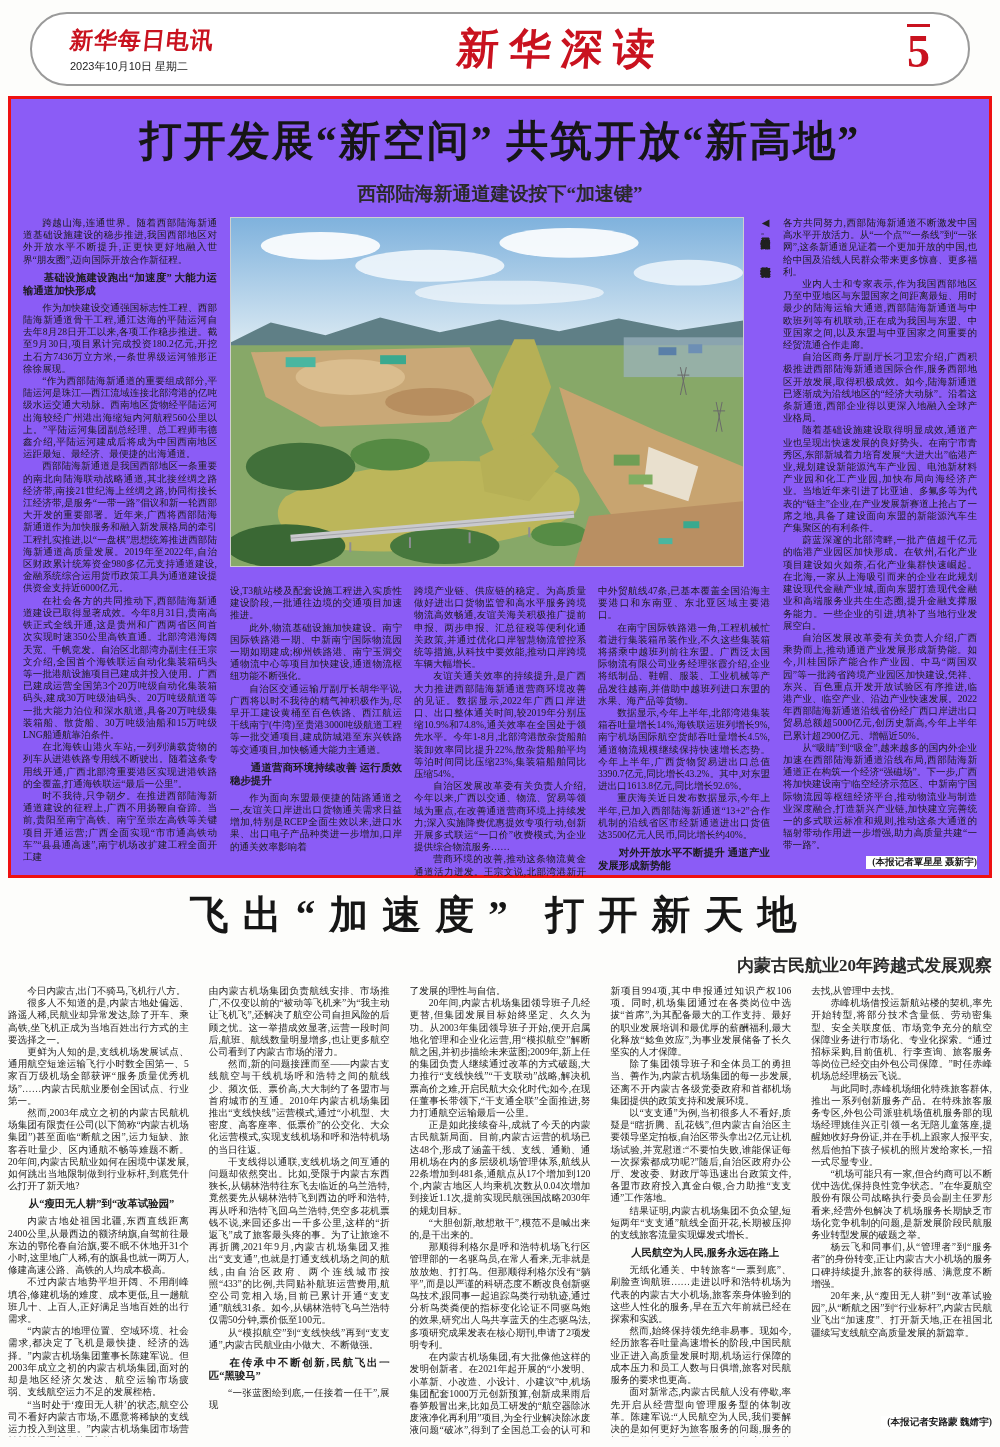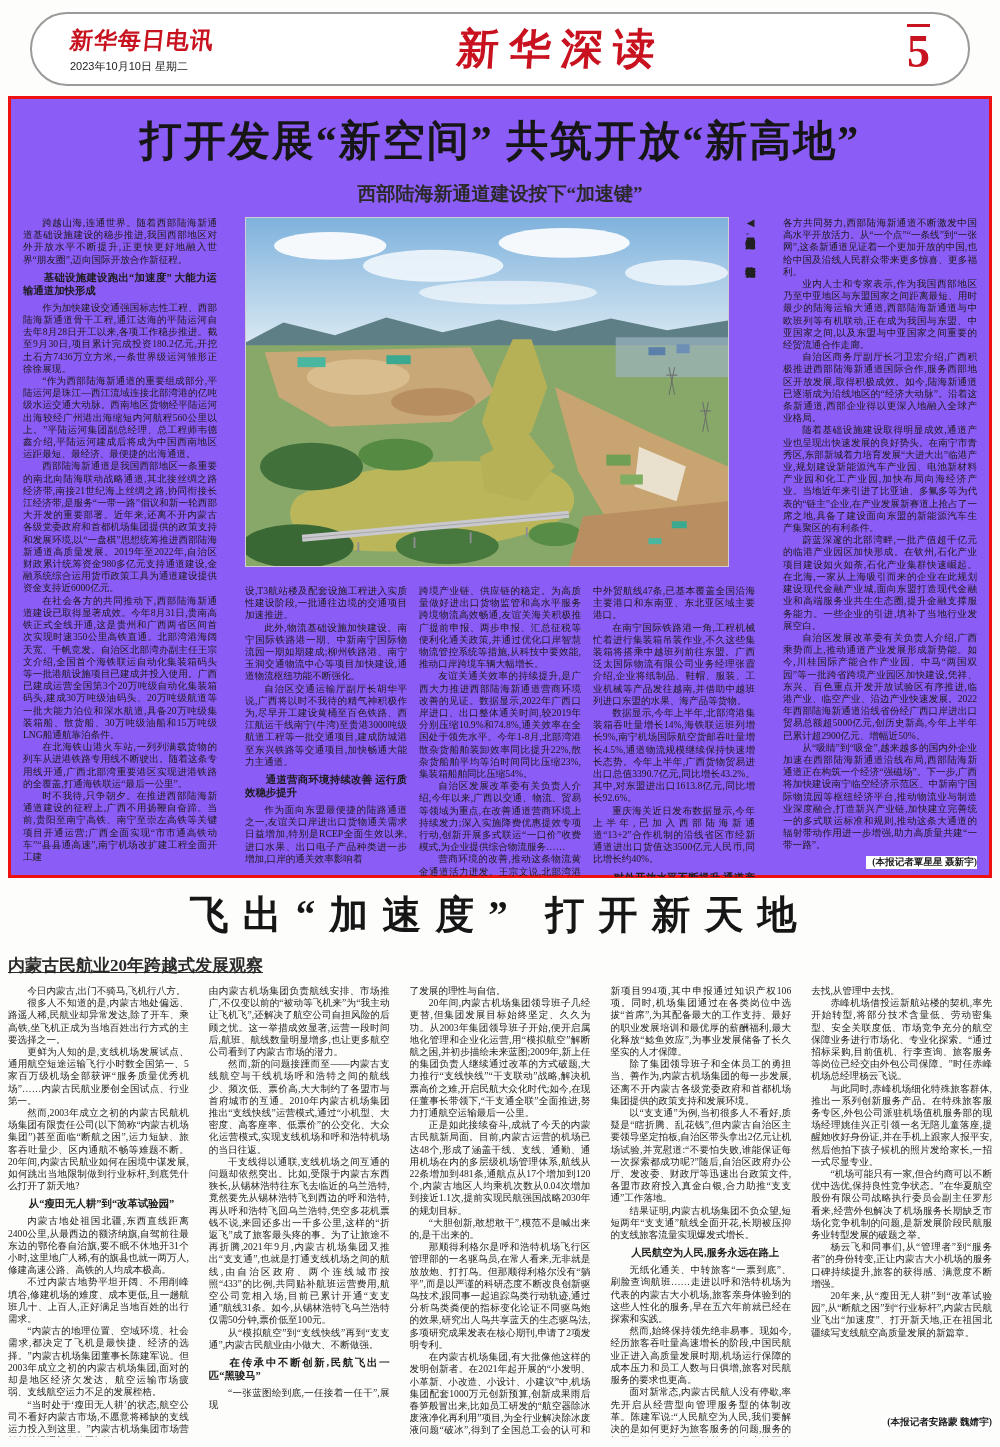--- a/index.html
+++ b/index.html
@@ -10,33 +10,33 @@
             display:flex;align-items:center;justify-content:space-between;padding:0 38px;background:#fff;}
   .mh-left{display:flex;flex-direction:column;gap:3px;}
   .mh-logo{color:#c9121f;font-weight:bold;font-size:23px;letter-spacing:1px;transform:skewX(-6deg);}
   .mh-date{font-size:11px;color:#222;font-family:"Liberation Sans",sans-serif;}
   .mh-section{color:#c9121f;font-weight:bold;font-size:42px;letter-spacing:10px;transform:skewX(-4deg);}
   .mh-page{color:#c9121f;font-weight:bold;font-size:46px;line-height:1;border-top:3px solid #c9121f;padding-top:2px;}
   
   .a1-box{margin:10px 8px 0;border:3px solid #ee1111;background:#8b5cf6;padding:8px 12px 8px;height:782px;box-sizing:border-box;}
   .a1-headline{text-align:center;font-size:42px;font-weight:bold;color:#161616;letter-spacing:2px;margin:6px 0 0;}
   .a1-subtitle{text-align:center;font-size:19px;color:#2a2a2a;margin:12px 0 10px;font-weight:bold;}
-  .a1-body{display:flex;gap:28px;height:660px;}
+  .a1-body{display:flex;gap:13px;height:660px;}
   .colnar{width:194px;flex:none;overflow:hidden;position:relative;}
   .a1-mid{flex:1;display:flex;flex-direction:column;min-width:0;}
   .photo-row{display:flex;height:350px;flex:none;}
   .photo-svg{flex:1;min-width:0;border:1px solid #cfcfcf;}
   .photo-cap{width:22px;flex:none;writing-mode:vertical-rl;font-size:10px;line-height:1.05;color:#222;padding-left:4px;}
   .photo-credit{margin-top:16px;font-weight:bold;}
   .mid-cols{display:flex;gap:12px;margin-top:18px;height:298px;overflow:hidden;justify-content:space-between;}
   .mid-col{flex:1;overflow:hidden;min-width:0;}
   
   .a2{margin:10px 8px 0;}
   .a2-headline{text-align:center;font-size:39px;font-weight:bold;color:#161616;letter-spacing:14px;margin:0;}
-  .a2-subtitle{text-align:left;font-size:17px;color:#2a2a2a;margin:12px 0 8px;font-weight:bold;text-decoration:underline;}
+  .a2-subtitle{text-align:right;font-size:17px;color:#2a2a2a;margin:12px 0 8px;font-weight:bold;}
   .a2-body{display:flex;gap:20px;height:452px;margin-top:6px;}
   .a2-col{flex:1;overflow:hidden;min-width:0;position:relative;}
   
   .coltext p{margin:0;font-size:9.6px;line-height:12.2px;text-align:justify;}
   .coltext p.p{text-indent:2em;}
   .coltext p.cont{text-indent:0;}
   .coltext p.h{font-weight:bold;font-size:10.4px;text-indent:2em;margin:5px 0;line-height:13px;}
   .byline{position:absolute;right:0;bottom:8px;background:#fff;font-size:9.6px;font-weight:bold;padding-left:6px;}
 </style>
 </head>
@@ -56,21 +56,21 @@
   <div class="a1-box">
     <h1 class="a1-headline">打开发展“新空间” 共筑开放“新高地”</h1>
     <div class="a1-subtitle">西部陆海新通道建设按下“加速键”</div>
 
     <div class="a1-body">
       <div class="colnar coltext">
           <p class="p">跨越山海,连通世界。随着西部陆海新通道基础设施建设的稳步推进,我国西部地区对外开放水平不断提升,正更快更好地融入世界“朋友圈”,迈向国际开放合作新征程。</p>
           <p class="h">基础设施建设跑出“加速度” 大能力运输通道加快形成</p>
           <p class="p">作为加快建设交通强国标志性工程、西部陆海新通道骨干工程,通江达海的平陆运河自去年8月28日开工以来,各项工作稳步推进。截至9月30日,项目累计完成投资180.2亿元,开挖土石方7436万立方米,一条世界级运河雏形正徐徐展现。</p>
           <p class="p">“作为西部陆海新通道的重要组成部分,平陆运河是珠江—西江流域连接北部湾港的亿吨级水运交通大动脉。西南地区货物经平陆运河出海较经广州港出海缩短内河航程560公里以上。”平陆运河集团副总经理、总工程师韦德鑫介绍,平陆运河建成后将成为中国西南地区运距最短、最经济、最便捷的出海通道。</p>
-          <p class="p">西部陆海新通道是我国西部地区一条重要的南北向陆海联动战略通道,其北接丝绸之路经济带,南接21世纪海上丝绸之路,协同衔接长江经济带,是服务“一带一路”倡议和新一轮西部大开发的重要部署。近年来,还离不开内蒙古各级党委政府和首都机场集团提供的政策支持和发展环境,以“一盘棋”思想统筹推进西部陆海新通道高质量发展。2019年至2022年,自治区财政累计统筹资金980多亿元支持通道建设,金融系统综合运用货币政策工具为通道建设提供资金支持近6000亿元。</p>
+          <p class="p">西部陆海新通道是我国西部地区一条重要的南北向陆海联动战略通道,其北接丝绸之路经济带,南接21世纪海上丝绸之路,协同衔接长江经济带,是服务“一带一路”倡议和新一轮西部大开发的重要部署。近年来,广西将西部陆海新通道作为加快服务和融入新发展格局的牵引工程扎实推进,以“一盘棋”思想统筹推进西部陆海新通道高质量发展。2019年至2022年,自治区财政累计统筹资金980多亿元支持通道建设,金融系统综合运用货币政策工具为通道建设提供资金支持近6000亿元。</p>
           <p class="p">在社会各方的共同推动下,西部陆海新通道建设已取得显著成效。今年8月31日,贵南高铁正式全线开通,这是贵州和广西两省区间首次实现时速350公里高铁直通。北部湾港海阔天宽、千帆竞发。自治区北部湾办副主任王宗文介绍,全国首个海铁联运自动化集装箱码头等一批港航设施项目已建成并投入使用。广西已建成运营全国第3个20万吨级自动化集装箱码头,建成30万吨级油码头、20万吨级航道等一批大能力泊位和深水航道,具备20万吨级集装箱船、散货船、30万吨级油船和15万吨级LNG船通航靠泊条件。</p>
           <p class="p">在北海铁山港火车站,一列列满载货物的列车从进港铁路专用线不断驶出。随着这条专用线开通,广西北部湾重要港区实现进港铁路的全覆盖,打通海铁联运“最后一公里”。</p>
           <p class="p">时不我待,只争朝夕。在推进西部陆海新通道建设的征程上,广西不用扬鞭自奋蹄。当前,贵阳至南宁高铁、南宁至崇左高铁等关键项目开通运营;广西全面实现“市市通高铁动车”“县县通高速”,南宁机场改扩建工程全面开工建</p>
         </div>
 
       <div class="a1-mid">
         <div class="photo-row">
           <svg class="photo-svg" viewBox="0 0 515 350" preserveAspectRatio="none" xmlns="http://www.w3.org/2000/svg">
             <defs>
               <linearGradient id="sky" x1="0" y1="0" x2="0" y2="1">

